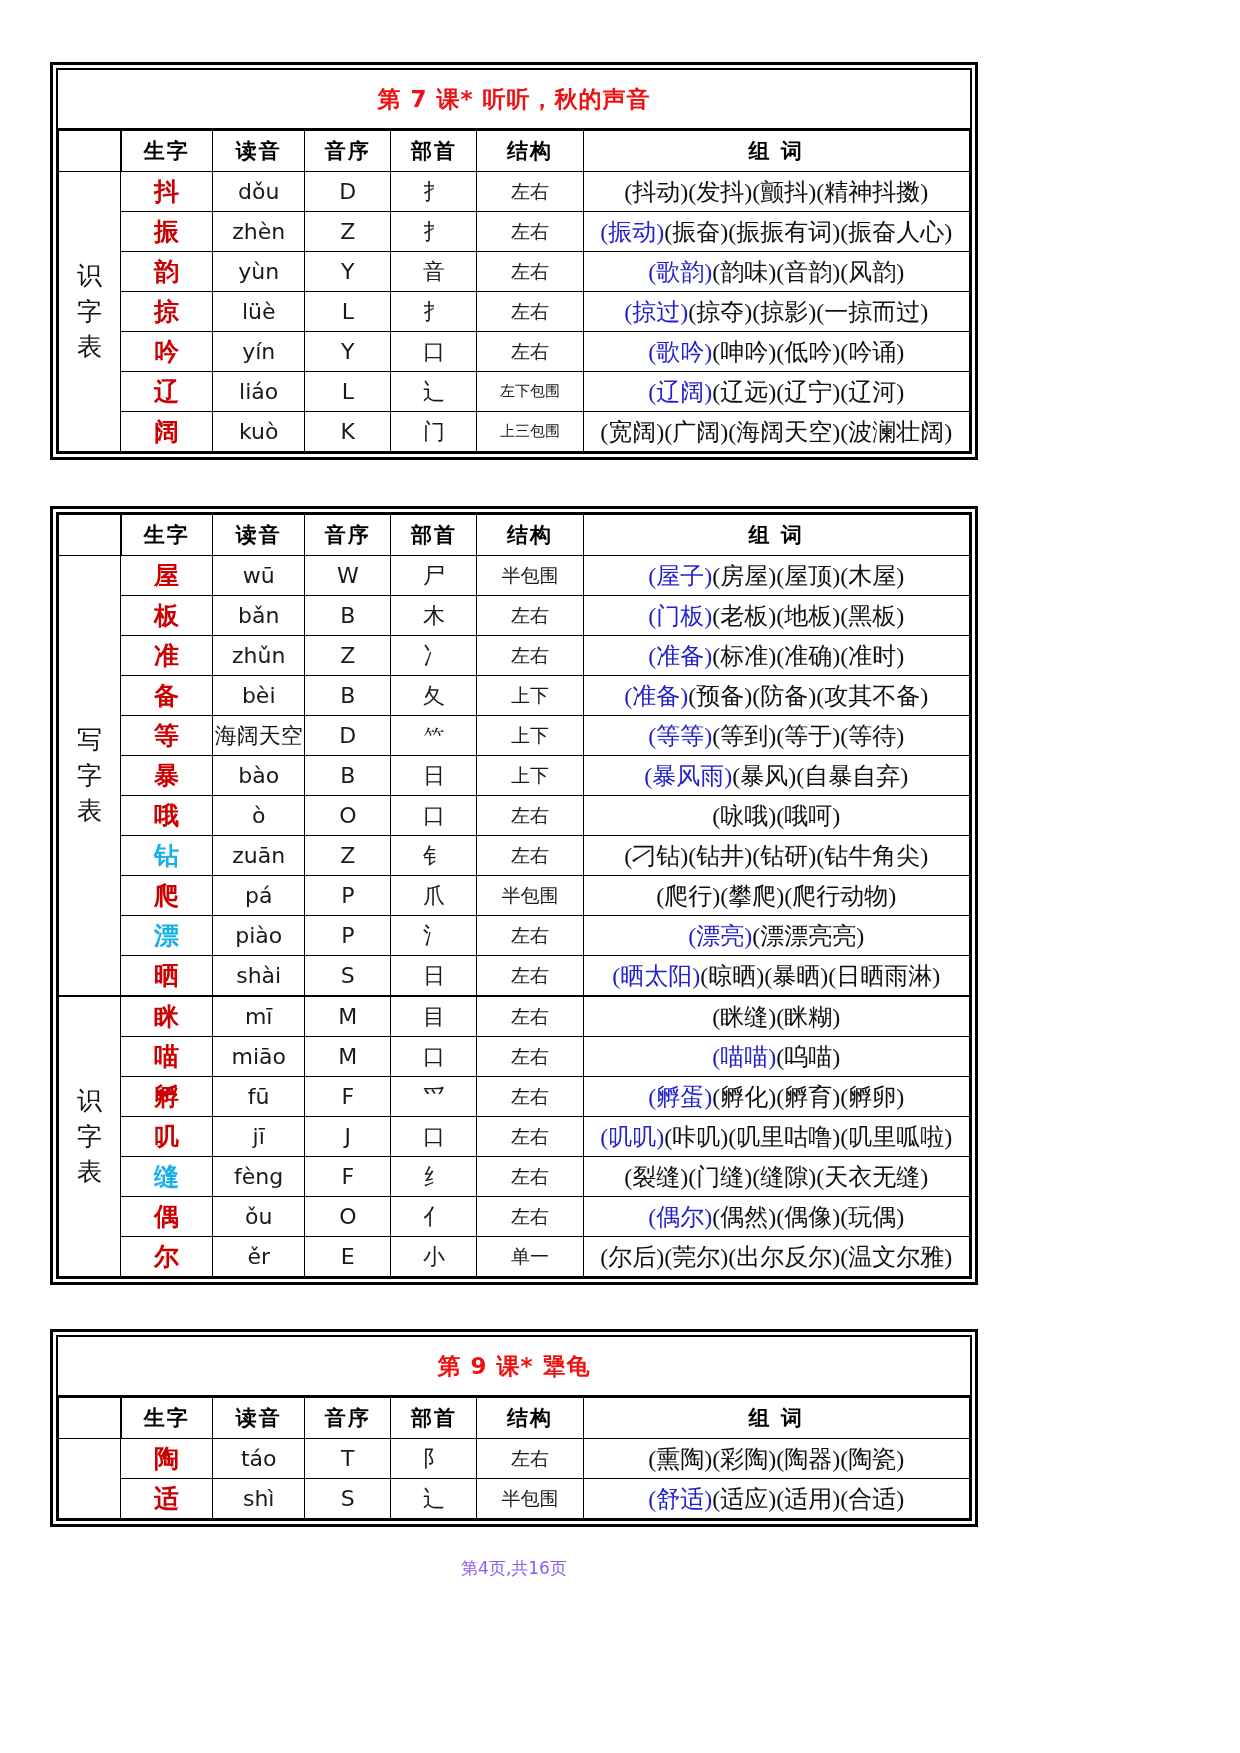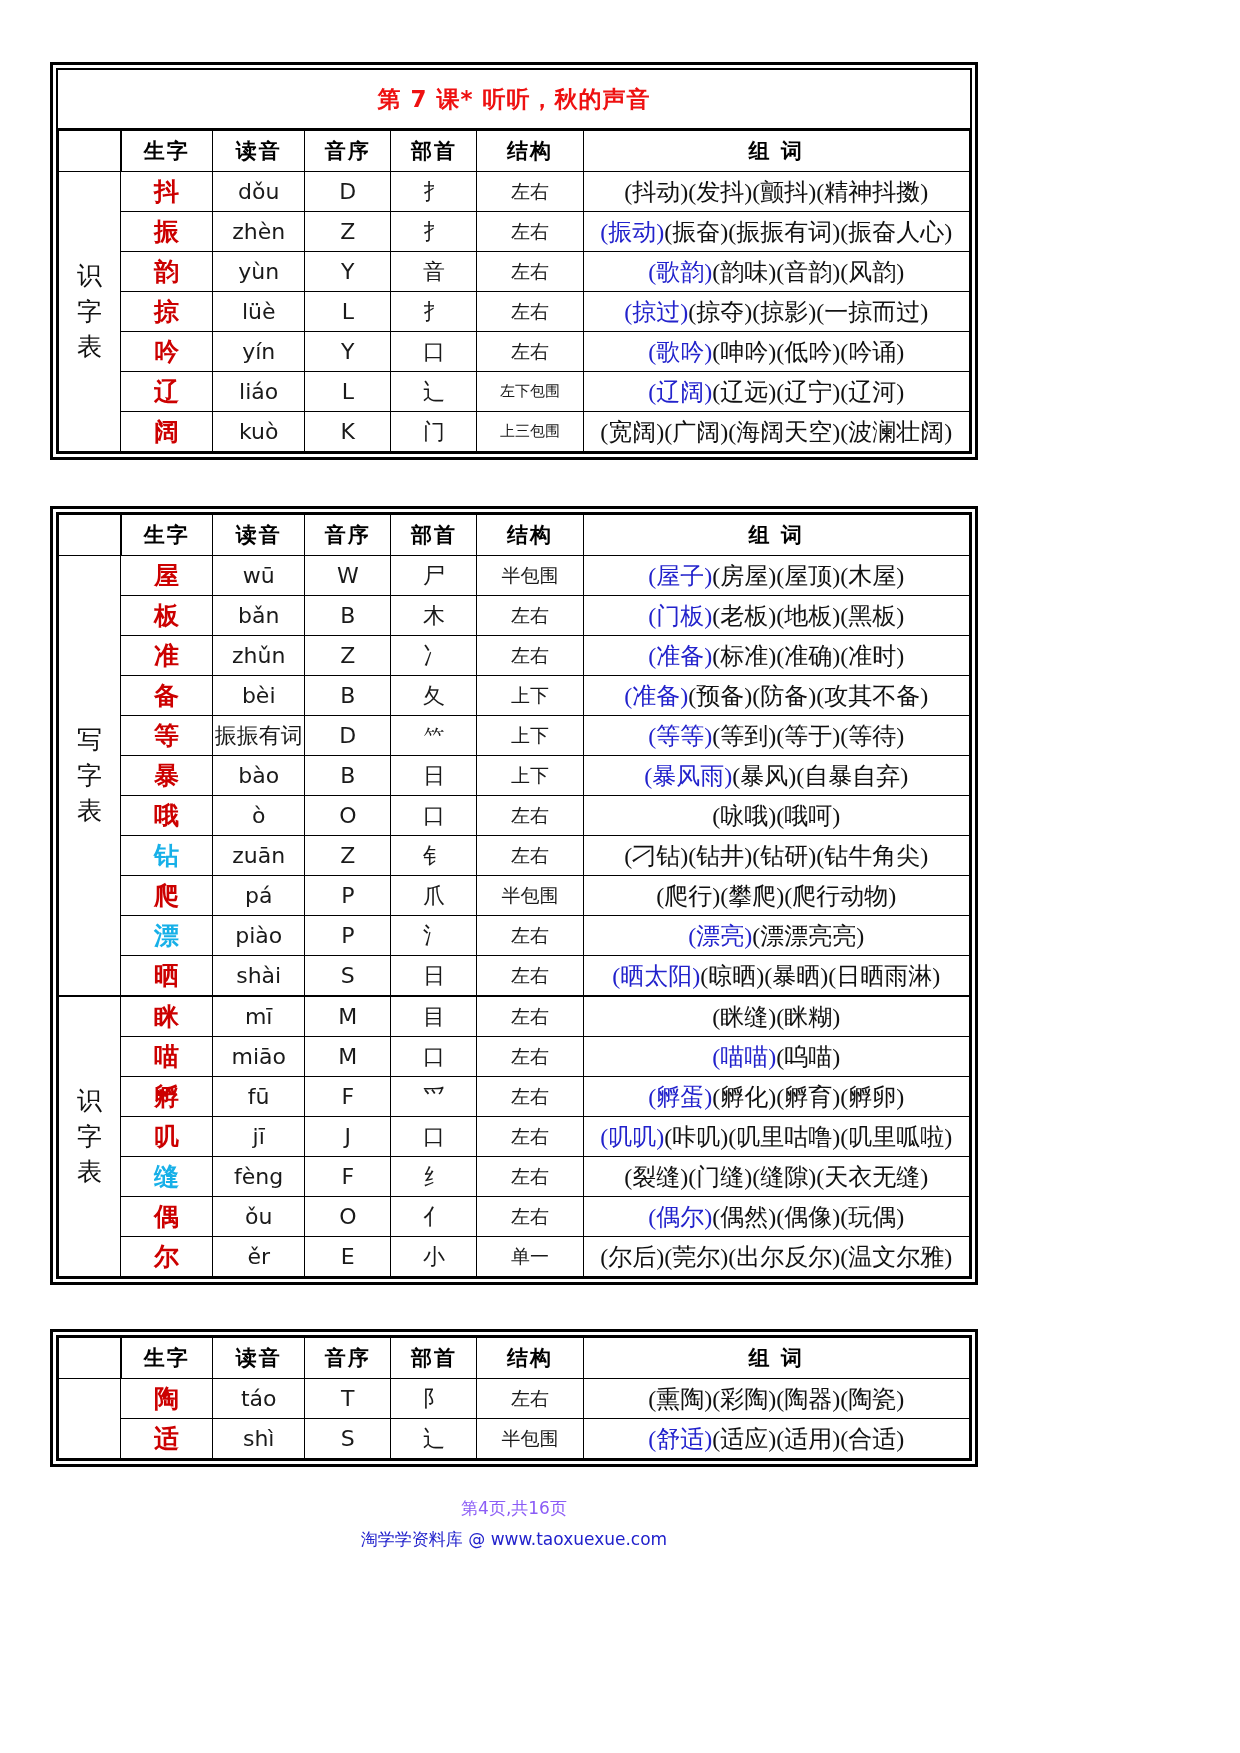--- a/index.html
+++ b/index.html
@@ -309,21 +309,21 @@
               <tr>
                 <td class="hanzi">备</td>
                 <td class="pinyin">bèi</td>
                 <td class="letter">B</td>
                 <td class="radical">夂</td>
                 <td class="struct">上下</td>
                 <td class="words"><span class="w blue">(准备)</span><span class="w">(预备)</span><span class="w">(防备)</span><span class="w">(攻其不备)</span></td>
               </tr>
               <tr>
                 <td class="hanzi">等</td>
-                <td class="pinyin">振振有词</td>
+                <td class="pinyin">海阔天空</td>
                 <td class="letter">D</td>
                 <td class="radical">𥫗</td>
                 <td class="struct">上下</td>
                 <td class="words"><span class="w blue">(等等)</span><span class="w">(等到)</span><span class="w">(等于)</span><span class="w">(等待)</span></td>
               </tr>
               <tr>
                 <td class="hanzi">暴</td>
                 <td class="pinyin">bào</td>
                 <td class="letter">B</td>
                 <td class="radical">日</td>
@@ -433,20 +433,21 @@
                 <td class="struct">单一</td>
                 <td class="words"><span class="w">(尔后)</span><span class="w">(莞尔)</span><span class="w">(出尔反尔)</span><span class="w">(温文尔雅)</span></td>
               </tr>
             </tbody>
           </table>
         </div>
       </div>
       <div class="block-gap-2"></div>
       <div class="lesson-block">
         <div class="lesson-inner">
+          <div class="lesson-title">第 9 课*    犟龟</div>
           <table class="vocab">
             <colgroup>
               <col class="c-side">
               <col class="c-char">
               <col class="c-pinyin">
               <col class="c-letter">
               <col class="c-radical">
               <col class="c-struct">
               <col class="c-words">
             </colgroup>
@@ -479,15 +480,14 @@
                 <td class="struct">半包围</td>
                 <td class="words"><span class="w blue">(舒适)</span><span class="w">(适应)</span><span class="w">(适用)</span><span class="w">(合适)</span></td>
               </tr>
             </tbody>
           </table>
         </div>
       </div>
     </div>
   <div class="footer">
     <div class="pageno">第4页,共16页</div>
-    <div class="site">淘学学资料库 @ www.taoxuexue.com</div>
   </div>
 </div>
 
 </body></html>

